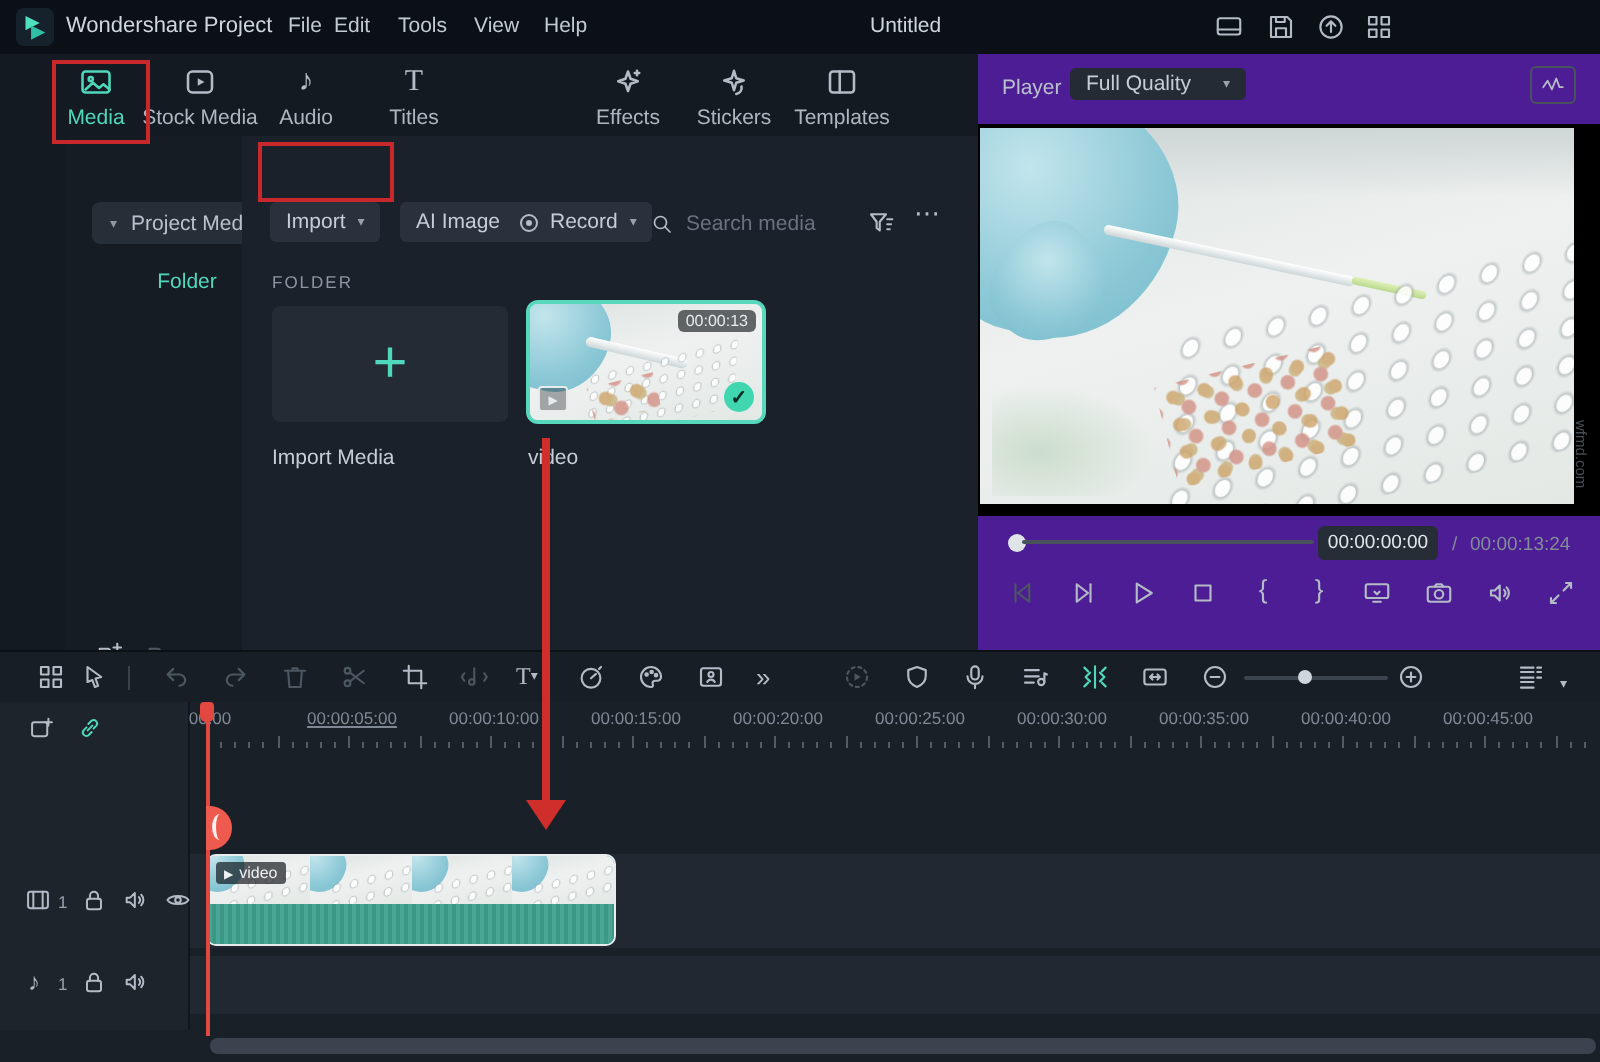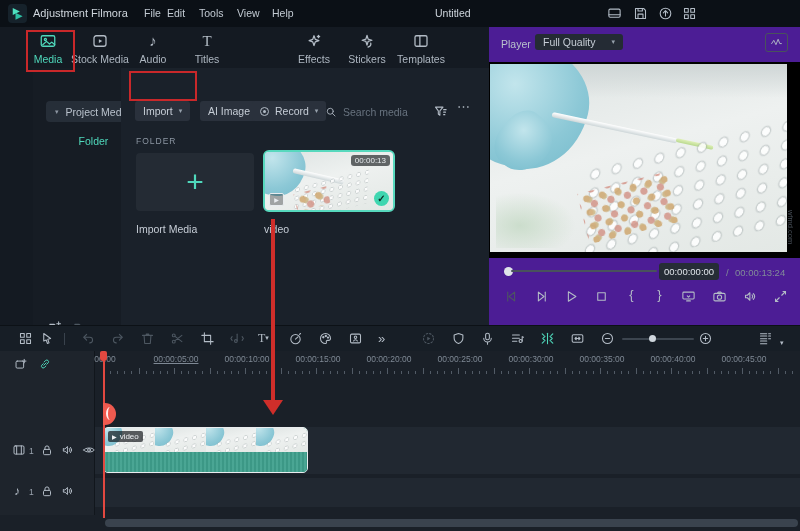--- a/index.html
+++ b/index.html
@@ -36,21 +36,21 @@
   
   .content{position:absolute;left:121px;top:41px;width:368px;height:257px;background:#1a212a;}
   .pill{position:absolute;height:20px;background:#2a313c;border-radius:3px;display:flex;align-items:center;
         gap:6px;padding:0 8px;font-size:10.5px;color:#c6cdd6;box-sizing:border-box;}
   .pill .car{font-size:7px;color:#97a1ac;}
   .search-txt{font-size:10.5px;color:#68737f;}
   .sec-head{position:absolute;font-size:8.5px;letter-spacing:1px;color:#8d97a3;}
   .tile-import{position:absolute;left:15px;top:85px;width:118px;height:58px;background:#242b34;border-radius:4px;
         display:flex;align-items:center;justify-content:center;}
   .plus{color:#4fd8bb;font-size:30px;font-weight:200;line-height:1;}
-  .tile-video{position:absolute;left:142px;top:82px;width:132px;height:62px;border:2px solid #57d8bd;border-radius:6px;
+  .tile-video{position:absolute;left:142px;top:82px;width:120px;height:62px;border:2px solid #57d8bd;border-radius:6px;
         overflow:hidden;box-sizing:border-box;background:#dfe5e3;}
   .dur-badge{position:absolute;right:3px;top:3px;background:rgba(10,14,18,.62);color:#e8ecef;font-size:8px;
         padding:1px 4px;border-radius:3px;}
   .check{position:absolute;right:4px;bottom:4px;width:15px;height:15px;border-radius:50%;background:#3fd6b0;
         color:#0d2b24;font-size:10px;font-weight:bold;display:flex;align-items:center;justify-content:center;}
   .ptype{position:absolute;left:4px;bottom:4px;width:13px;height:11px;border:1px solid #e8ecef;border-radius:2px;
         color:#e8ecef;font-size:6px;display:flex;align-items:center;justify-content:center;background:rgba(20,25,30,.35);}
   .tile-label{position:absolute;font-size:10.5px;color:#c6cdd6;}
   
   .scene{position:relative;overflow:hidden;background:linear-gradient(165deg,#dde3e2 0%,#eef1f0 45%,#e3e8e5 100%);}
@@ -121,21 +121,21 @@
 
 <div class="stage">
 
   <div class="titlebar">
     <div class="logo">
       <svg viewBox="0 0 24 24" width="19" height="19">
           <path d="M6 5l9 4.5-9 4.5z" fill="#4fe0c0"></path>
           <path d="M9.5 11l9 4.5-9 4.5z" fill="#2fbfa4"></path>
         </svg>
     </div>
-    <span class="brand">Adjustment Filmora</span>
+    <span class="brand">Wondershare Project</span>
     <span class="menu-item" style="left:144px">File</span>
     <span class="menu-item" style="left:167px">Edit</span>
     <span class="menu-item" style="left:199px">Tools</span>
     <span class="menu-item" style="left:237px">View</span>
     <span class="menu-item" style="left:272px">Help</span>
     <span class="proj-title">Untitled</span>
     <span class="win-ico" style="left:607px">
       <svg viewBox="0 0 24 24" width="15" height="15" class="ico">
           <rect x="3" y="5" width="18" height="13" rx="2"></rect>
           <path d="M3 14h18"></path>

